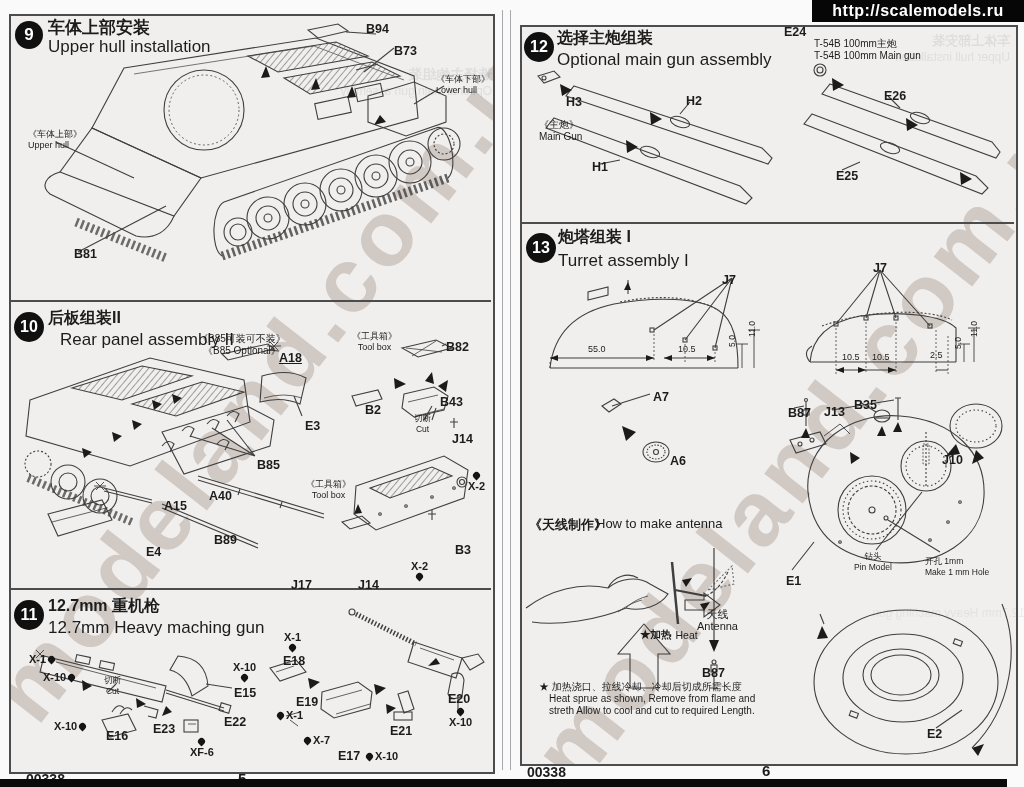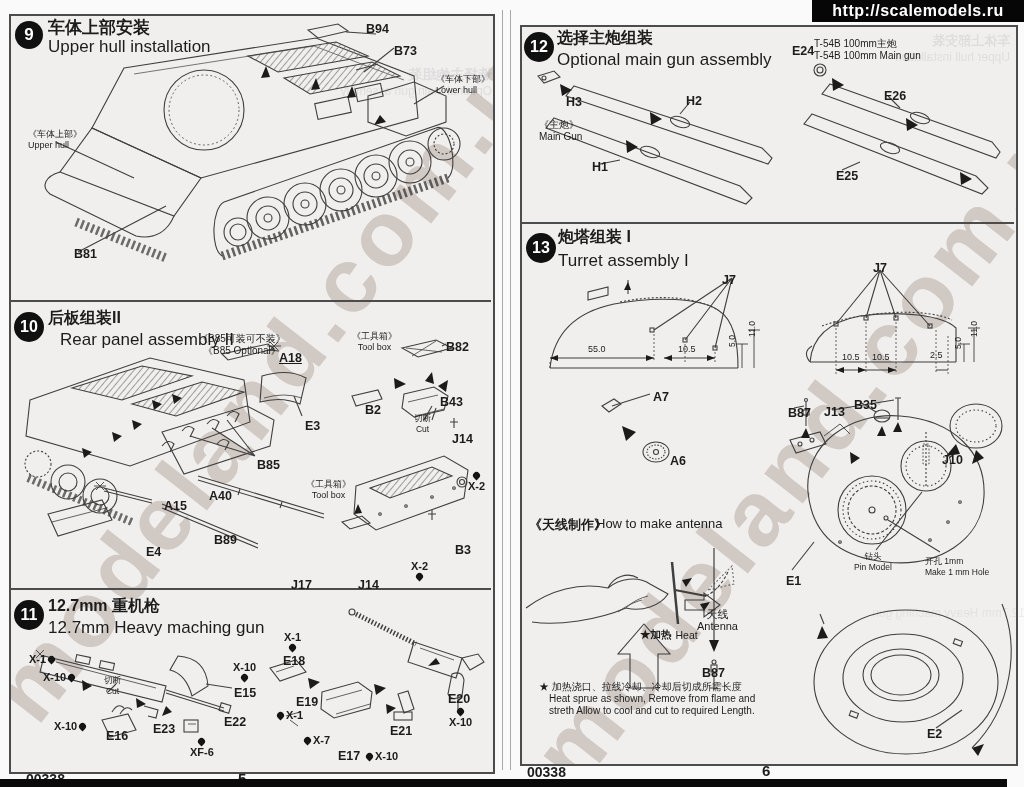--- a/index.html
+++ b/index.html
@@ -395,21 +395,21 @@
     <g class="ar">
       <path d="M30,28 l12,6 l-10,6 z"></path>
       <path d="M120,56 l12,7 l-11,6 z"></path>
       <path d="M96,84 l12,7 l-11,6 z"></path>
       <path d="M302,22 l12,7 l-11,6 z"></path>
       <path d="M376,62 l12,7 l-11,6 z"></path>
       <path d="M430,116 l12,7 l-11,6 z"></path>
     </g>
   </svg>
 
-  <span class="lbl" style="left:784px;top:44px;margin-left:8px;">E24</span>
+  <span class="lbl" style="left:784px;top:25px;">E24</span>
   <div class="sm" style="left:814px;top:38px;font-size:10px;">
     <div>T-54B 100mm主炮</div>
     <div>T-54B 100mm Main gun</div>
   </div>
   <span class="lbl" style="left:566px;top:95px;">H3</span>
   <span class="lbl" style="left:686px;top:94px;">H2</span>
   <span class="lbl" style="left:884px;top:89px;">E26</span>
   <div class="sm" style="left:539px;top:119px;font-size:10px;">
     <div>《主炮》</div>
     <div>Main Gun</div>

